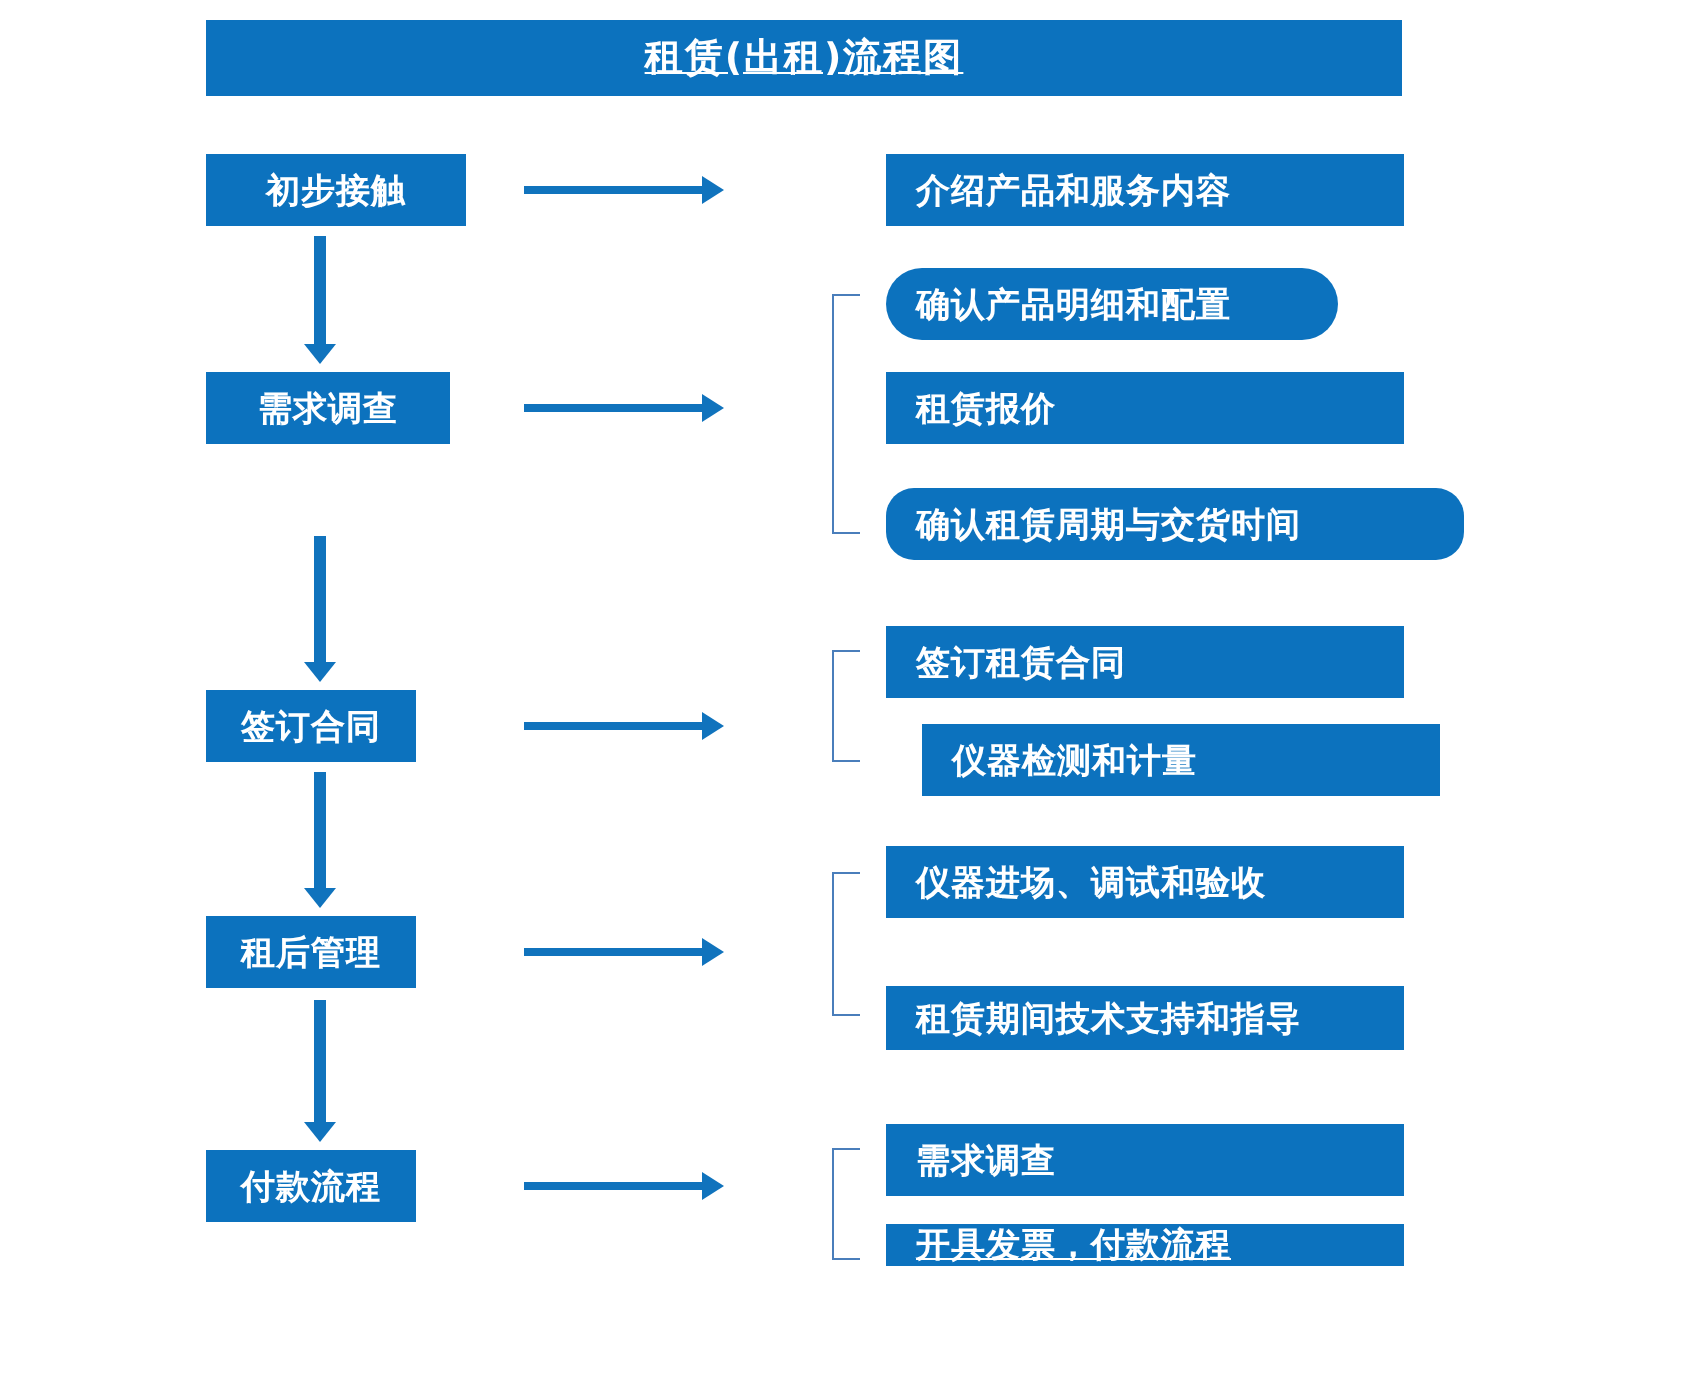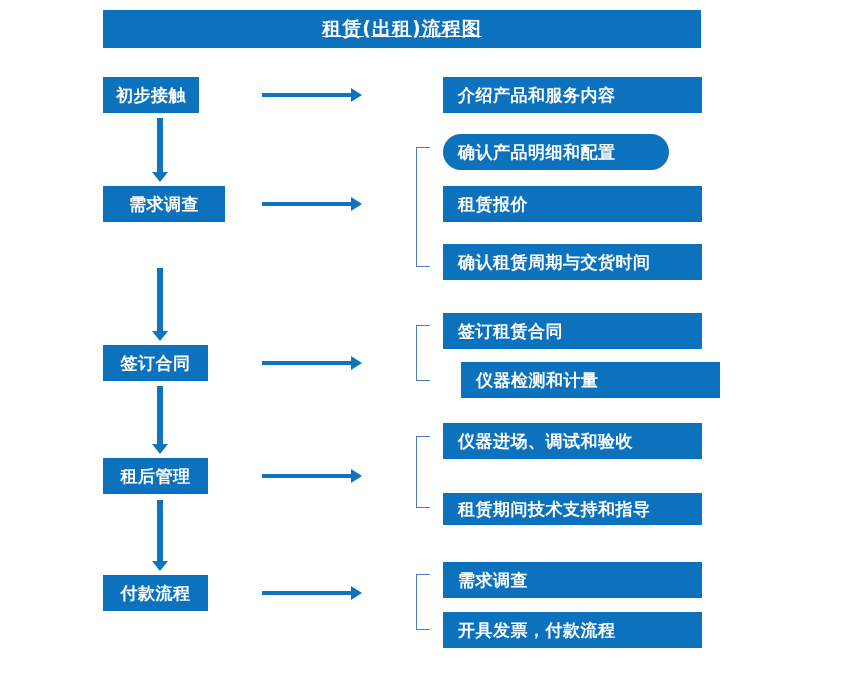--- a/index.html
+++ b/index.html
@@ -108,49 +108,49 @@
     width: 14px;
   }
 </style>
 </head>
 <body>
 
 <div id="canvas">
 
   <div class="title-bar">租赁(出租)流程图</div>
 
-  <div class="box stage" style="left:103px; top:77px; width:96px; height:36px;">初步接触</div>
+  <div class="box stage" style="left:103px; top:77px; width:130px; height:36px;">初步接触</div>
 
   <div class="box stage" style="left:103px; top:186px; width:122px; height:36px;">需求调查</div>
 
   <div class="box stage" style="left:103px; top:345px; width:105px; height:36px;">签订合同</div>
 
   <div class="box stage" style="left:103px; top:458px; width:105px; height:36px;">租后管理</div>
 
   <div class="box stage" style="left:103px; top:575px; width:105px; height:36px;">付款流程</div>
 
   <div class="box detail" style="left:443px; top:77px; width:259px; height:36px;">介绍产品和服务内容</div>
 
   <div class="box detail" style="left:443px; top:134px; width:226px; height:36px;border-radius:18px;">确认产品明细和配置</div>
 
   <div class="box detail" style="left:443px; top:186px; width:259px; height:36px;">租赁报价</div>
 
-  <div class="box detail" style="left:443px; top:244px; width:259px; height:36px;">确认租赁周期与交货时间</div>
+  <div class="box detail" style="left:443px; top:244px; width:289px; height:36px;border-radius:14px;">确认租赁周期与交货时间</div>
 
   <div class="box detail" style="left:443px; top:313px; width:259px; height:36px;">签订租赁合同</div>
 
   <div class="box detail" style="left:461px; top:362px; width:259px; height:36px;">仪器检测和计量</div>
 
   <div class="box detail" style="left:443px; top:423px; width:259px; height:36px;">仪器进场、调试和验收</div>
 
   <div class="box detail" style="left:443px; top:493px; width:259px; height:32px;">租赁期间技术支持和指导</div>
 
   <div class="box detail" style="left:443px; top:562px; width:259px; height:36px;">需求调查</div>
 
-  <div class="box detail" style="left:443px; top:612px; width:259px; height:36px;">开具发票，付款流程</div>
+  <div class="box detail" style="left:443px; top:612px; width:259px; height:21px;text-decoration:underline;">开具发票，付款流程</div>
 
   <div class="arrow-h" style="left:262px; top:88px; width:100px;">
     <div class="shaft" style="width:89px;"></div>
     <div class="head" style="left:89px;"></div>
   </div>
 
   <div class="arrow-h" style="left:262px; top:197px; width:100px;">
     <div class="shaft" style="width:89px;"></div>
     <div class="head" style="left:89px;"></div>
   </div>

